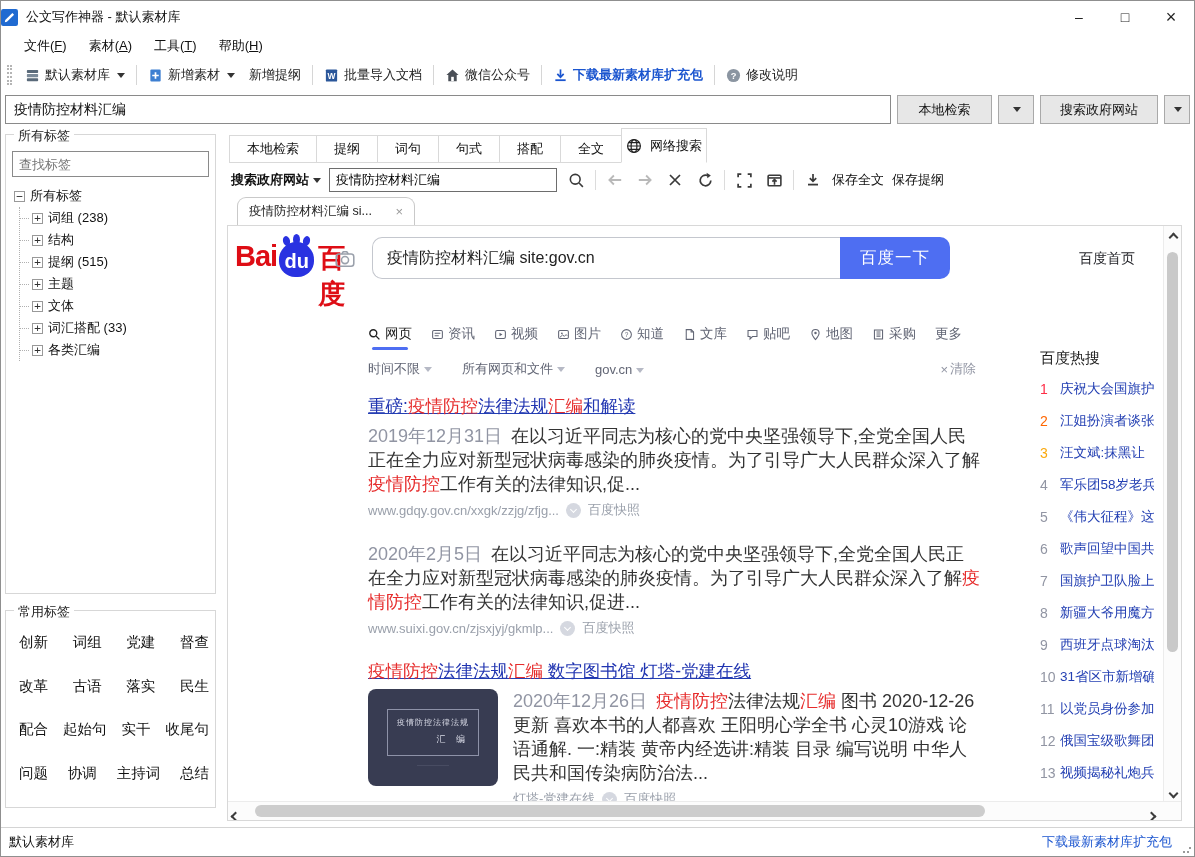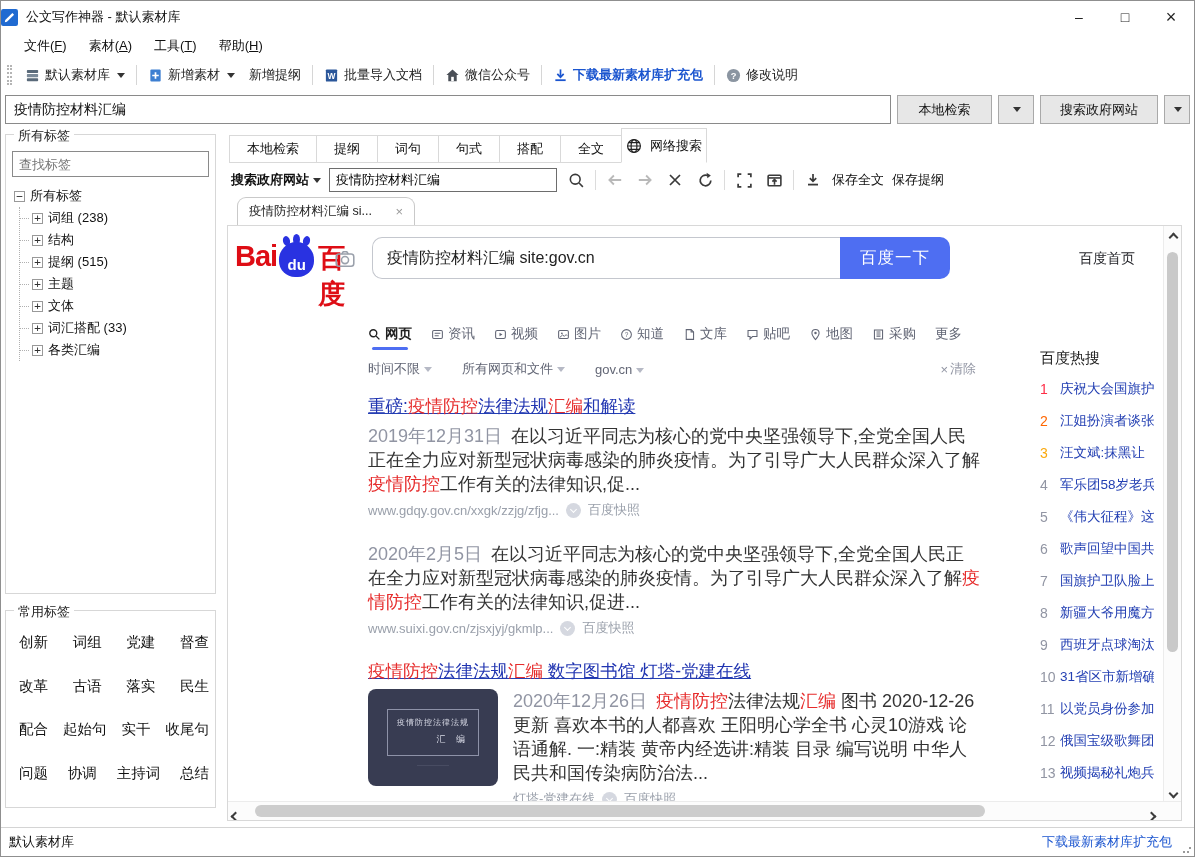--- a/index.html
+++ b/index.html
@@ -90,33 +90,33 @@
 
   .b-header { display:flex; align-items:flex-start; padding:11px 0 0 7px; }
   .b-logo { display:flex; align-items:flex-start; width:129px; flex:none; padding-top:3px; }
   .b-logo .bai { color:#de0d15; font-size:29px; font-weight:bold; letter-spacing:-1px; }
   .paw { width:35px; height:35px; background:#2932e1; border-radius:50% 50% 46% 46%; position:relative;
          margin:2px 1px 0 2px; flex:none; }
   .paw .toe { position:absolute; background:#2932e1; border-radius:50%; }
   .paw .t1 { width:7px; height:10px; top:-6px; left:4px; transform:rotate(-15deg); }
   .paw .t2 { width:7px; height:11px; top:-8px; left:14px; }
   .paw .t3 { width:7px; height:10px; top:-6px; right:4px; transform:rotate(15deg); }
-  .paw .du { position:absolute; left:0; right:0; bottom:4px; text-align:center; color:#fff; font-size:15px; font-weight:bold; }
+  .paw .du { position:absolute; left:0; right:0; bottom:4px; text-align:center; color:#fff; font-size:20px; font-weight:bold; }
   .b-logo .bd { color:#de0d15; font-size:27px; font-weight:bold; margin-left:3px; }
   .b-searchwrap { display:flex; margin-left:8px; }
   .b-input { width:468px; height:42px; border:1px solid #c4c7ce; border-right:none; border-radius:10px 0 0 10px;
              font-size:16px; color:#1f1f1f; padding:0 44px 0 14px; font-family:inherit; position:relative; }
   .b-cam { position:absolute; margin-left:-38px; margin-top:11px; color:#9aa0ab; width:22px; height:22px; }
   .b-btn { width:110px; height:42px; background:#4e6ef2; color:#fff; font-size:16.5px; border:none;
            border-radius:0 10px 10px 0; font-family:inherit; letter-spacing:1px; }
   .b-home { margin-left:auto; margin-right:46px; padding-top:13px; font-size:14px; color:#24252a; white-space:nowrap; }
 
   .b-nav { display:flex; gap:19px; margin:13px 0 0 140px; font-size:13.5px; color:#626675; align-items:center; }
   .b-nav .nav-item { display:flex; align-items:center; gap:4px; position:relative; padding-bottom:7px; }
-  .b-nav .nav-item.active { color:#222; font-weight:bold; }
+  .b-nav .nav-item.active { color:#222; font-weight:normal; }
   .b-nav .nav-item.active::after { content:""; position:absolute; left:4px; right:4px; bottom:0; height:3px;
                                    border-radius:2px; background:#4e6ef2; }
   .b-filters { display:flex; gap:30px; margin:10px 0 0 140px; width:608px; font-size:13px; color:#626675; align-items:center; }
   .f-caret { display:inline-block; width:0; height:0; border-left:4px solid transparent; border-right:4px solid transparent;
              border-top:5px solid #b6b9c5; margin-left:4px; vertical-align:middle; }
   .f-clear { margin-left:auto; color:#9195a3; display:flex; align-items:center; gap:2px; }
 
   .b-results { width:612px; margin:17px 0 0 140px; }
   .result { margin-bottom:23px; }
   .r-title { font-size:17.5px; line-height:22px; margin-bottom:7px; text-decoration:underline;

